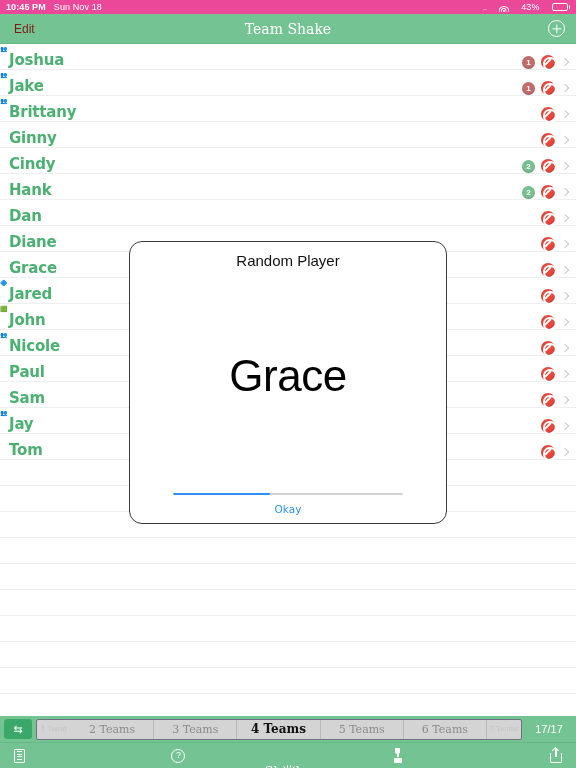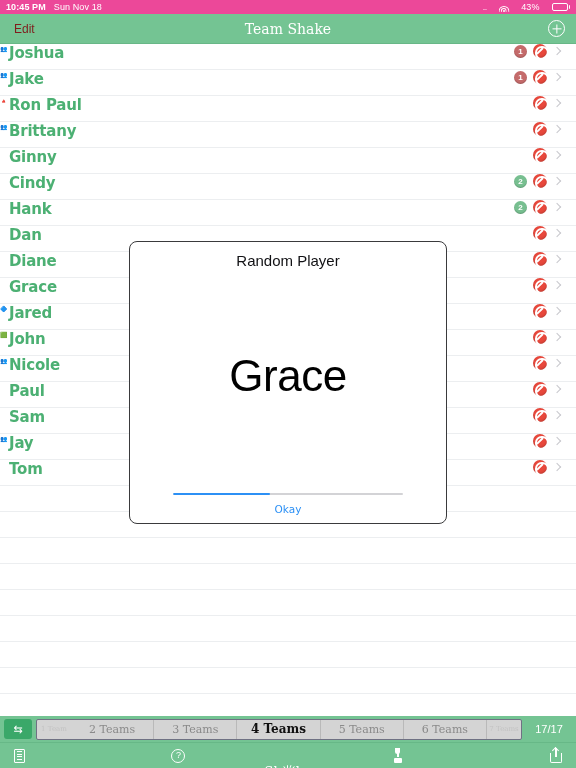--- a/index.html
+++ b/index.html
@@ -61,23 +61,23 @@
   
   .section-header {
     height: 17px; background: #efeff4; border-bottom: 1px solid #dcdce0;
     display: flex; align-items: center; padding-left: 11px;
     font-size: 10.5px; font-weight: bold; color: #1c1c1e;
   }
 
   
   .list { position: relative; }
   .row {
-    height: 26px; display: flex; align-items: flex-start;
+    height: 26px; display: flex; align-items: flex-end;
     border-bottom: 1px solid #eceef0; position: relative;
-    padding-left: 9px; padding-right: 14px;
+    padding-left: 9px; padding-right: 6px;
   }
   .row-marker {
     width: 7px; height: 26px; position: absolute; left: 1px; top: 0;
     display: flex; align-items: flex-start; justify-content: center;
     padding-top: 2px;
   }
   .marker-glyph { font-size: 6px; line-height: 1; }
   .row-name {
     font-family: "DejaVu Sans", sans-serif;
     font-weight: bold; font-size: 15px; color: #4cb073;
@@ -111,21 +111,21 @@
     border-bottom: 1.4px solid #c7c7cc; transform: rotate(-45deg);
     margin-right: 2px; margin-left: 1px;
   }
   .row.empty { }
 
   
   .modal {
     position: absolute; left: 129px; top: 241px;
     width: 318px; height: 283px;
     background: #ffffff; border: 1.6px solid #3a3a3c;
-    border-radius: 8px; z-index: 40;
+    border-radius: 13px; z-index: 40;
     display: flex; flex-direction: column; align-items: center;
   }
   .modal-title {
     margin-top: 10px; font-size: 15px; color: #111114;
     font-family: "Liberation Sans", sans-serif;
   }
   .modal-value {
     flex: 1; display: flex; align-items: center; justify-content: center;
     font-size: 44px; color: #000000; letter-spacing: -0.5px;
     font-family: "Liberation Sans", sans-serif; padding-bottom: 10px;
@@ -258,30 +258,20 @@
         </div>
         <div class="row-name">Jake</div>
         <div class="row-right">
           <div class="badge red">1</div>
           <div class="ban-ico"></div>
           <div class="chev"></div>
         </div>
       </div>
       <div class="row">
         <div class="row-marker">
-          <span class="marker-glyph">🔺</span>
-        </div>
-        <div class="row-name">Ron Paul</div>
-        <div class="row-right">
-          <div class="ban-ico"></div>
-          <div class="chev"></div>
-        </div>
-      </div>
-      <div class="row">
-        <div class="row-marker">
           <span class="marker-glyph">👥</span>
         </div>
         <div class="row-name">Brittany</div>
         <div class="row-right">
           <div class="ban-ico"></div>
           <div class="chev"></div>
         </div>
       </div>
       <div class="row">
         <div class="row-marker">

